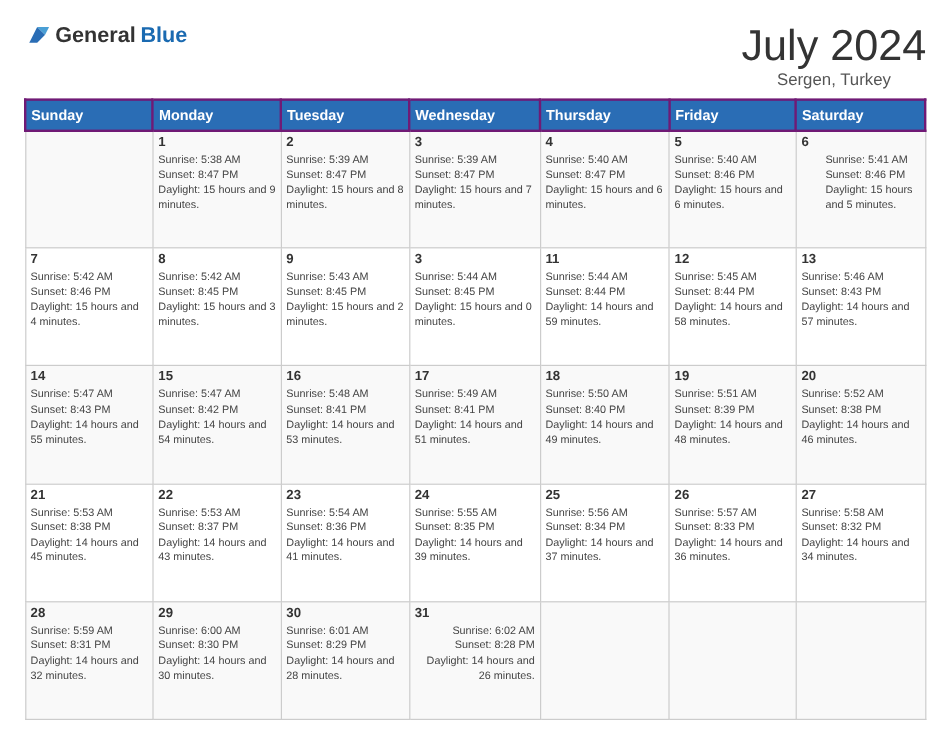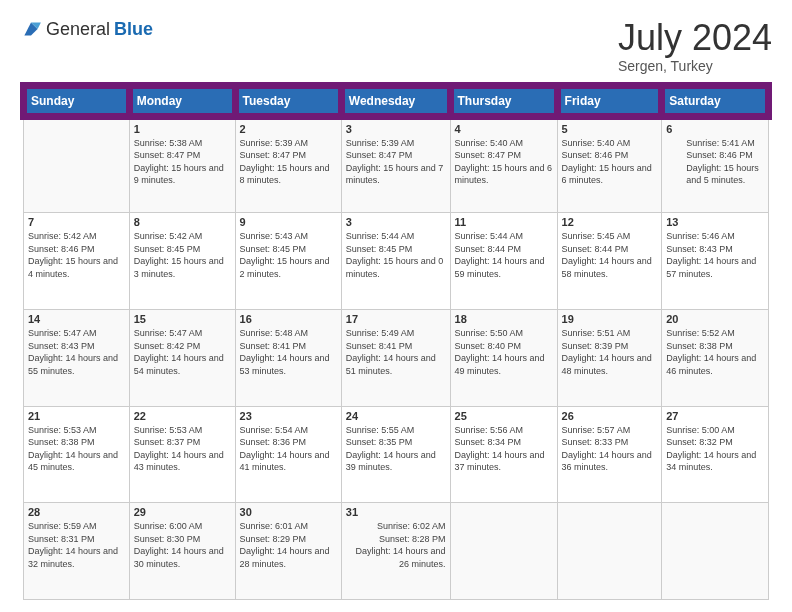--- a/index.html
+++ b/index.html
@@ -37,39 +37,39 @@
     }
     .month-title {
       font-size: 36px;
       color: #333;
       font-weight: normal;
       line-height: 1.1;
     }
     .location-title {
       font-size: 14px;
       color: #555;
-      text-align: left;
+      text-align: center;
     }
     .calendar {
       flex: 1;
       display: flex;
       flex-direction: column;
     }
     table {
       width: 100%;
       border-collapse: collapse;
       flex: 1;
     }
     thead tr th {
       background-color: #2a6db5;
       color: #fff;
       font-size: 12px;
       font-weight: bold;
       padding: 5px 4px;
-      border: 7px solid #701a75;
+      border: 2px solid #701a75;
       text-align: left;
     }
     tbody tr td {
       border: 1px solid #ccc;
       vertical-align: top;
       padding: 3px 4px;
       font-size: 9.5px;
       color: #333;
       width: 113px;
       height: 88px;
@@ -99,21 +99,21 @@
 </head>
 <body>
 
 <div class="page">
   <div class="header">
     <div class="logo">
       <svg class="logo-icon" viewBox="0 0 40 40" xmlns="http://www.w3.org/2000/svg">
         <polygon points="8,32 20,8 32,20 20,32" fill="#2a6db5"></polygon>
         <polygon points="20,8 32,20 38,8" fill="#4a9fd5"></polygon>
       </svg>
-      <span style="font-size:18px;font-weight:normal;color:#333;">General</span>
+      <span style="font-size:18px;font-weight:bold;color:#333;">General</span>
         <span style="font-size:18px;font-weight:bold;color:#1a6ab1;">Blue</span>
     </div>
     <div class="title-block">
       <div class="month-title">July 2024</div>
       <div class="location-title">Sergen, Turkey</div>
     </div>
   </div>
 
   <div class="calendar">
     <table>
@@ -288,21 +288,21 @@
 Daylight: 14 hours and 37 minutes.</div>
             </td>
             <td>
               <span class="day-number">26</span>
               <div class="day-info" style="white-space: pre-line;">Sunrise: 5:57 AM
 Sunset: 8:33 PM
 Daylight: 14 hours and 36 minutes.</div>
             </td>
             <td>
               <span class="day-number">27</span>
-              <div class="day-info" style="white-space: pre-line;">Sunrise: 5:00 AM
+              <div class="day-info" style="white-space: pre-line;">Sunrise: 5:58 AM
 Sunset: 8:32 PM
 Daylight: 14 hours and 34 minutes.</div>
             </td>
           </tr>
           <tr>
             <td>
               <span class="day-number">28</span>
               <div class="day-info" style="white-space: pre-line;">Sunrise: 5:59 AM
 Sunset: 8:31 PM
 Daylight: 14 hours and 32 minutes.</div>

